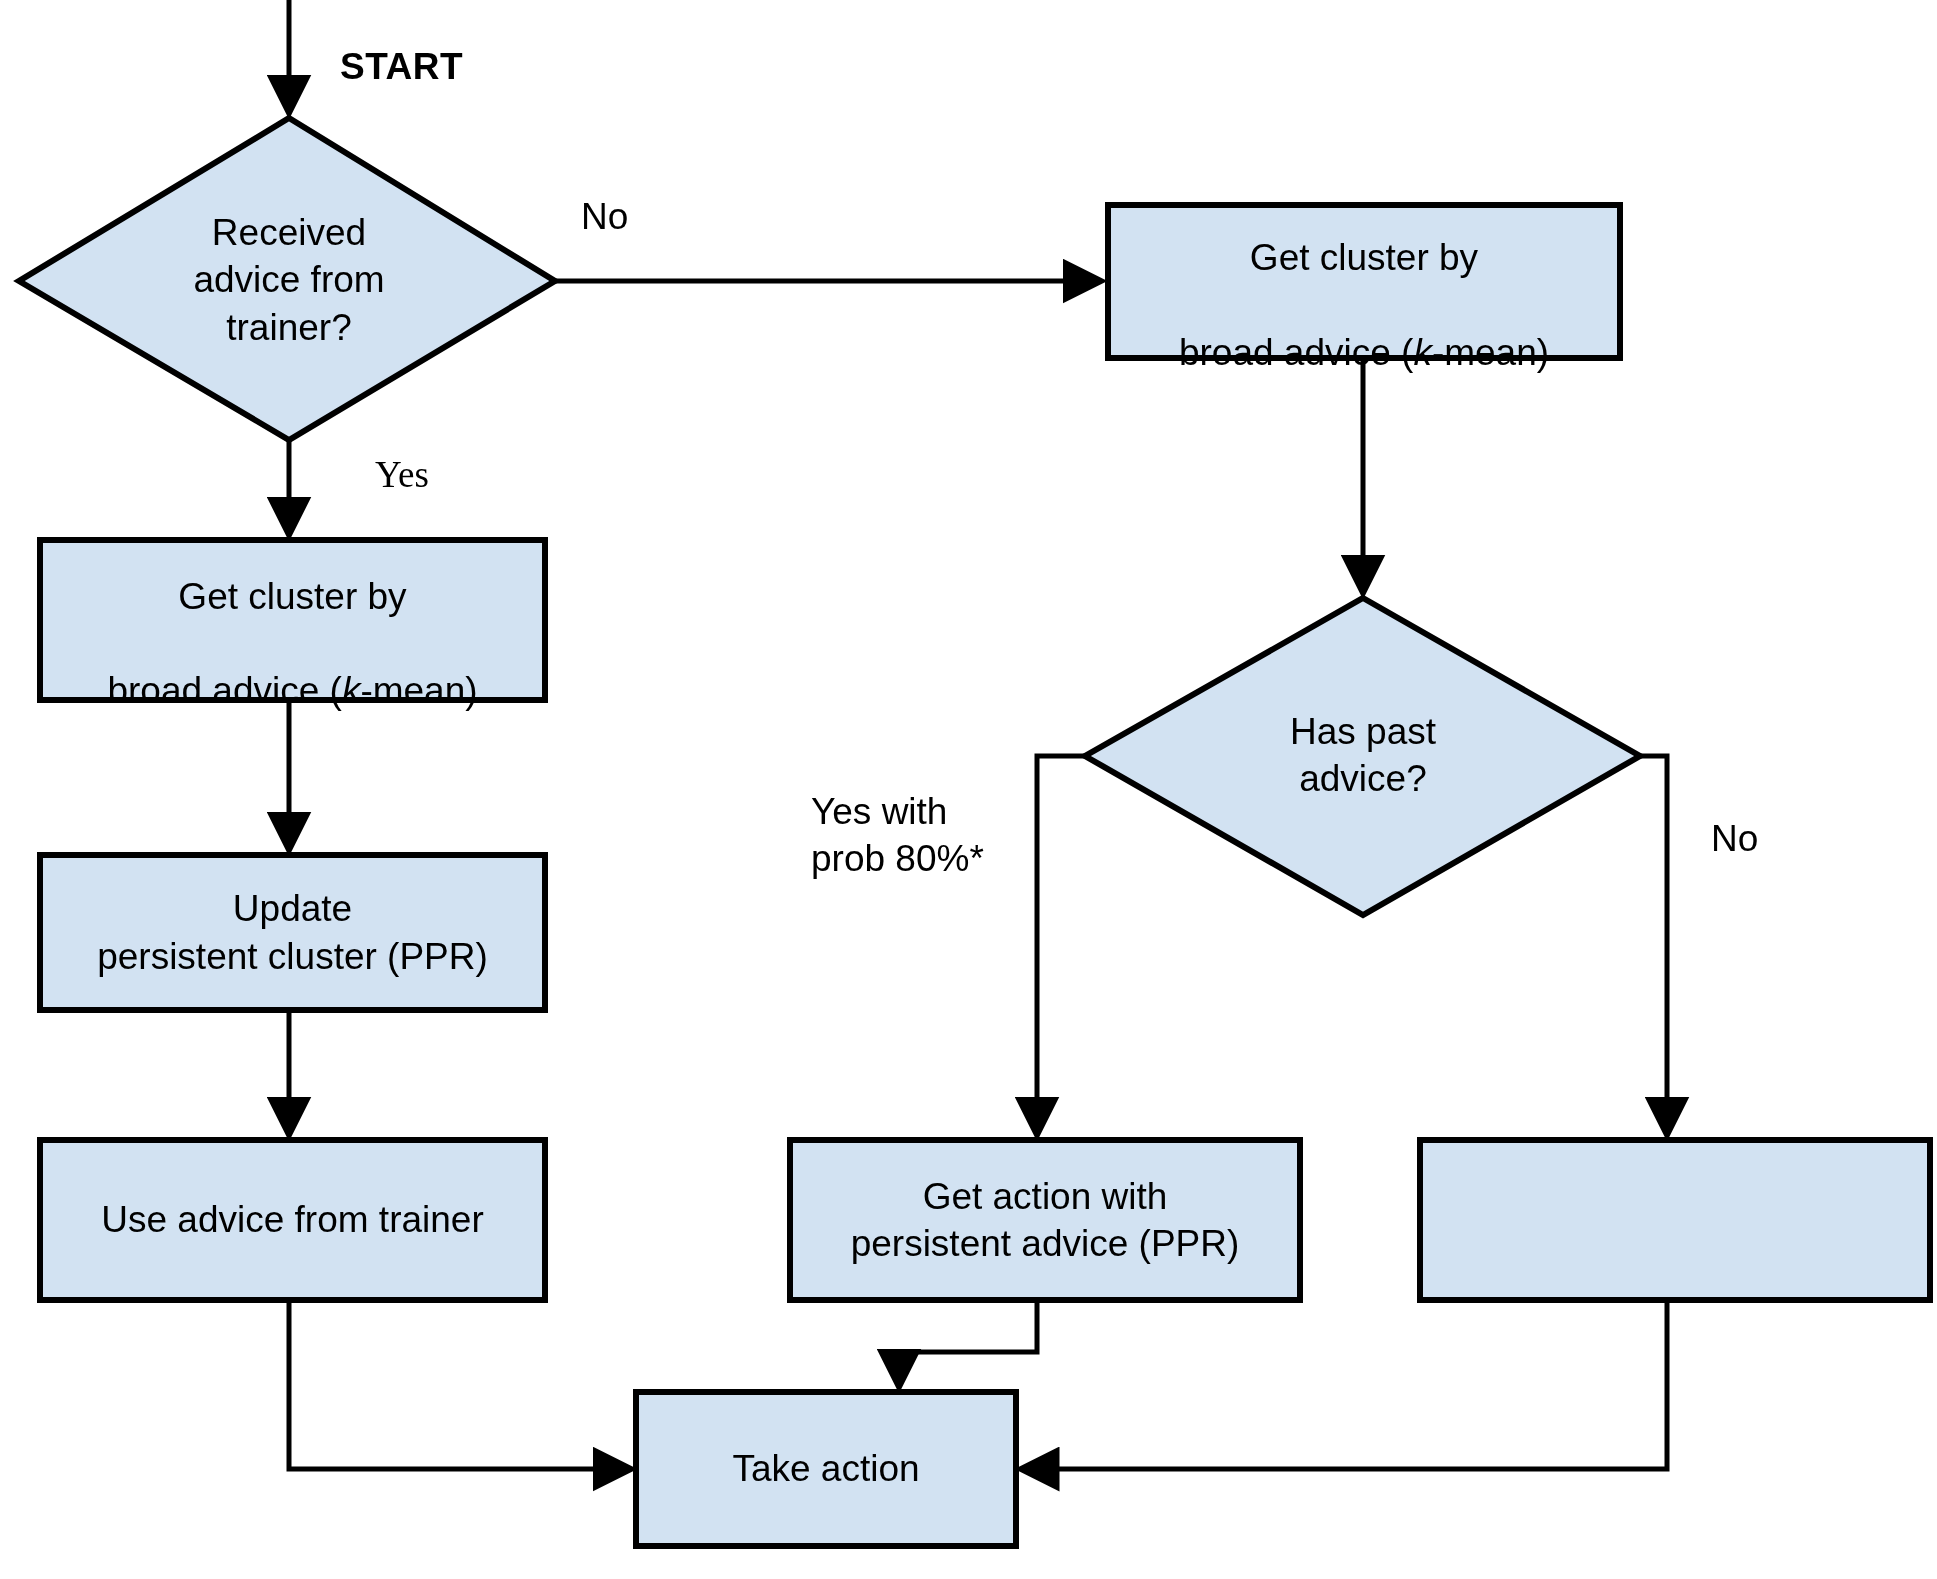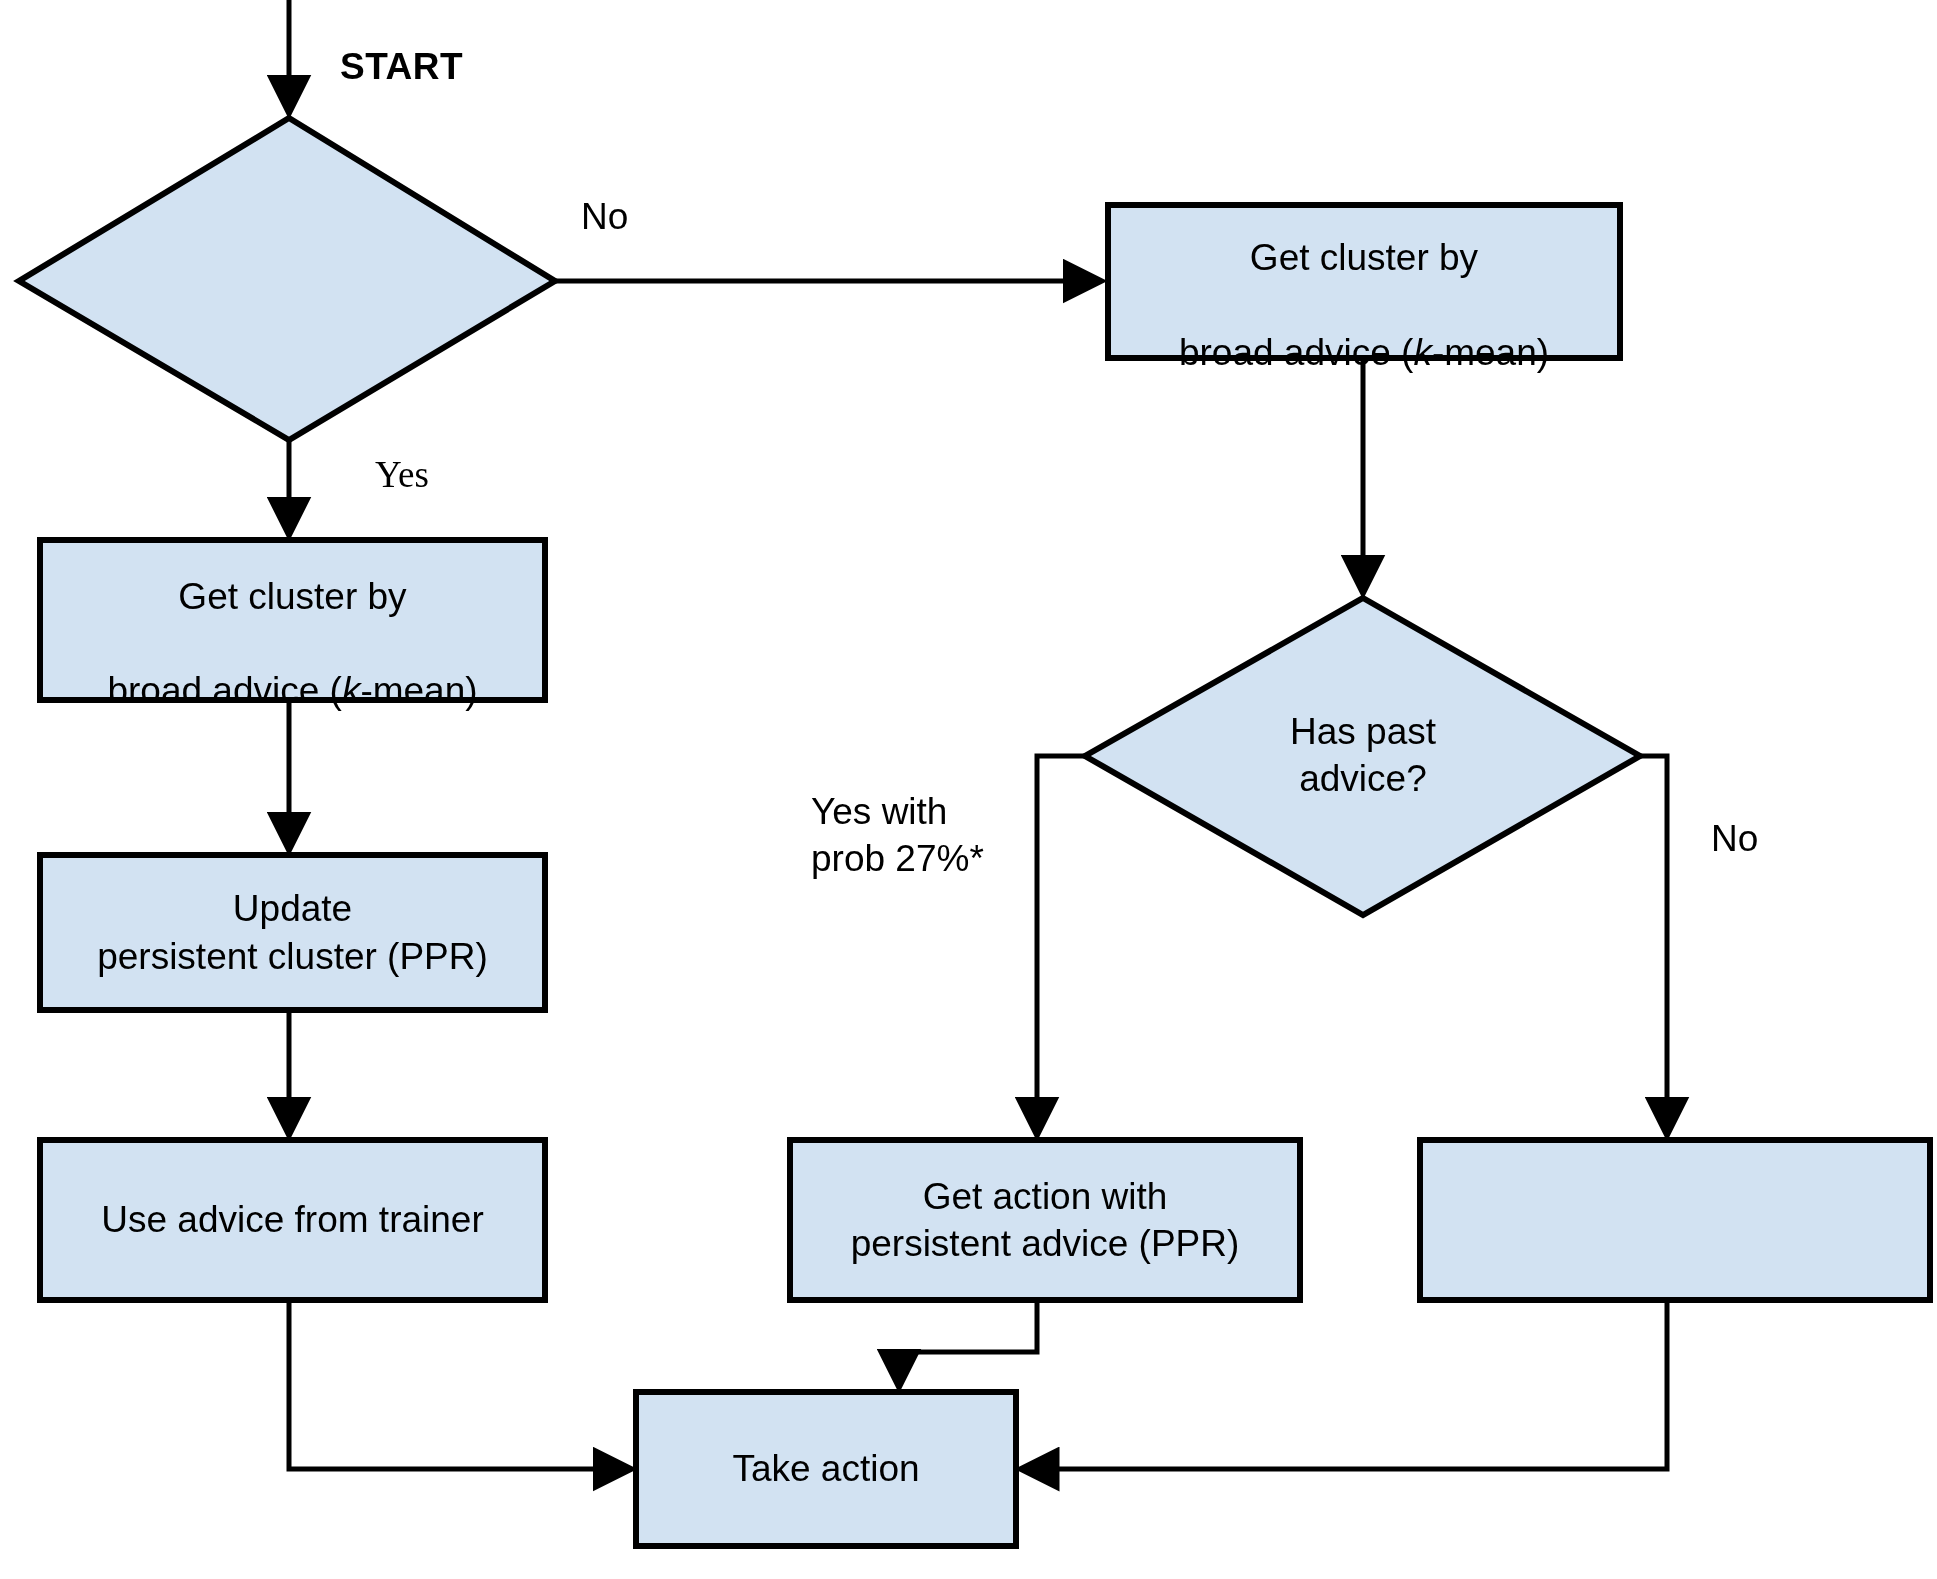--- a/index.html
+++ b/index.html
@@ -103,20 +103,23 @@
 
     <polygon points="1363,598 1640,756 1363,915 1085,756" fill="#d2e2f2" stroke="#000000" stroke-width="6"></polygon>
 
     <rect x="790" y="1140" width="510" height="160" fill="#d2e2f2" stroke="#000000" stroke-width="6"></rect>
 
     <rect x="1420" y="1140" width="510" height="160" fill="#d2e2f2" stroke="#000000" stroke-width="6"></rect>
 
     <rect x="636" y="1392" width="380" height="154" fill="#d2e2f2" stroke="#000000" stroke-width="6"></rect>
   </svg>
 
+  <div class="node-label" style="left:89px; top:150px; width:400px; height:260px;">Received
+advice from
+trainer?</div>
 
   <div class="node-label" style="left:1108px; top:205px; width:512px; height:153px;">
     <div>
       <span>Get cluster by</span><br>
       <span>broad advice (</span><span class="ital">k</span><span>-mean)</span>
     </div>
   </div>
 
   <div class="node-label" style="left:40px; top:540px; width:505px; height:160px;">
     <div>
@@ -139,17 +142,17 @@
 
   <div class="node-label" style="left:636px; top:1392px; width:380px; height:154px;text-align:right;">Take action</div>
 
   <div class="edge-label bold" style="left:340px; top:44px;">START</div>
 
   <div class="edge-label" style="left:581px; top:194px;">No</div>
 
   <div class="edge-label" style="left:375px; top:452px;font-family:Liberation Serif, serif;">Yes</div>
 
   <div class="edge-label" style="left:811px; top:789px; text-align:left;">Yes with
-prob 27%*</div>
+prob 80%*</div>
 
   <div class="edge-label" style="left:1711px; top:816px;">No</div>
 
 </div>
 
 </body></html>

